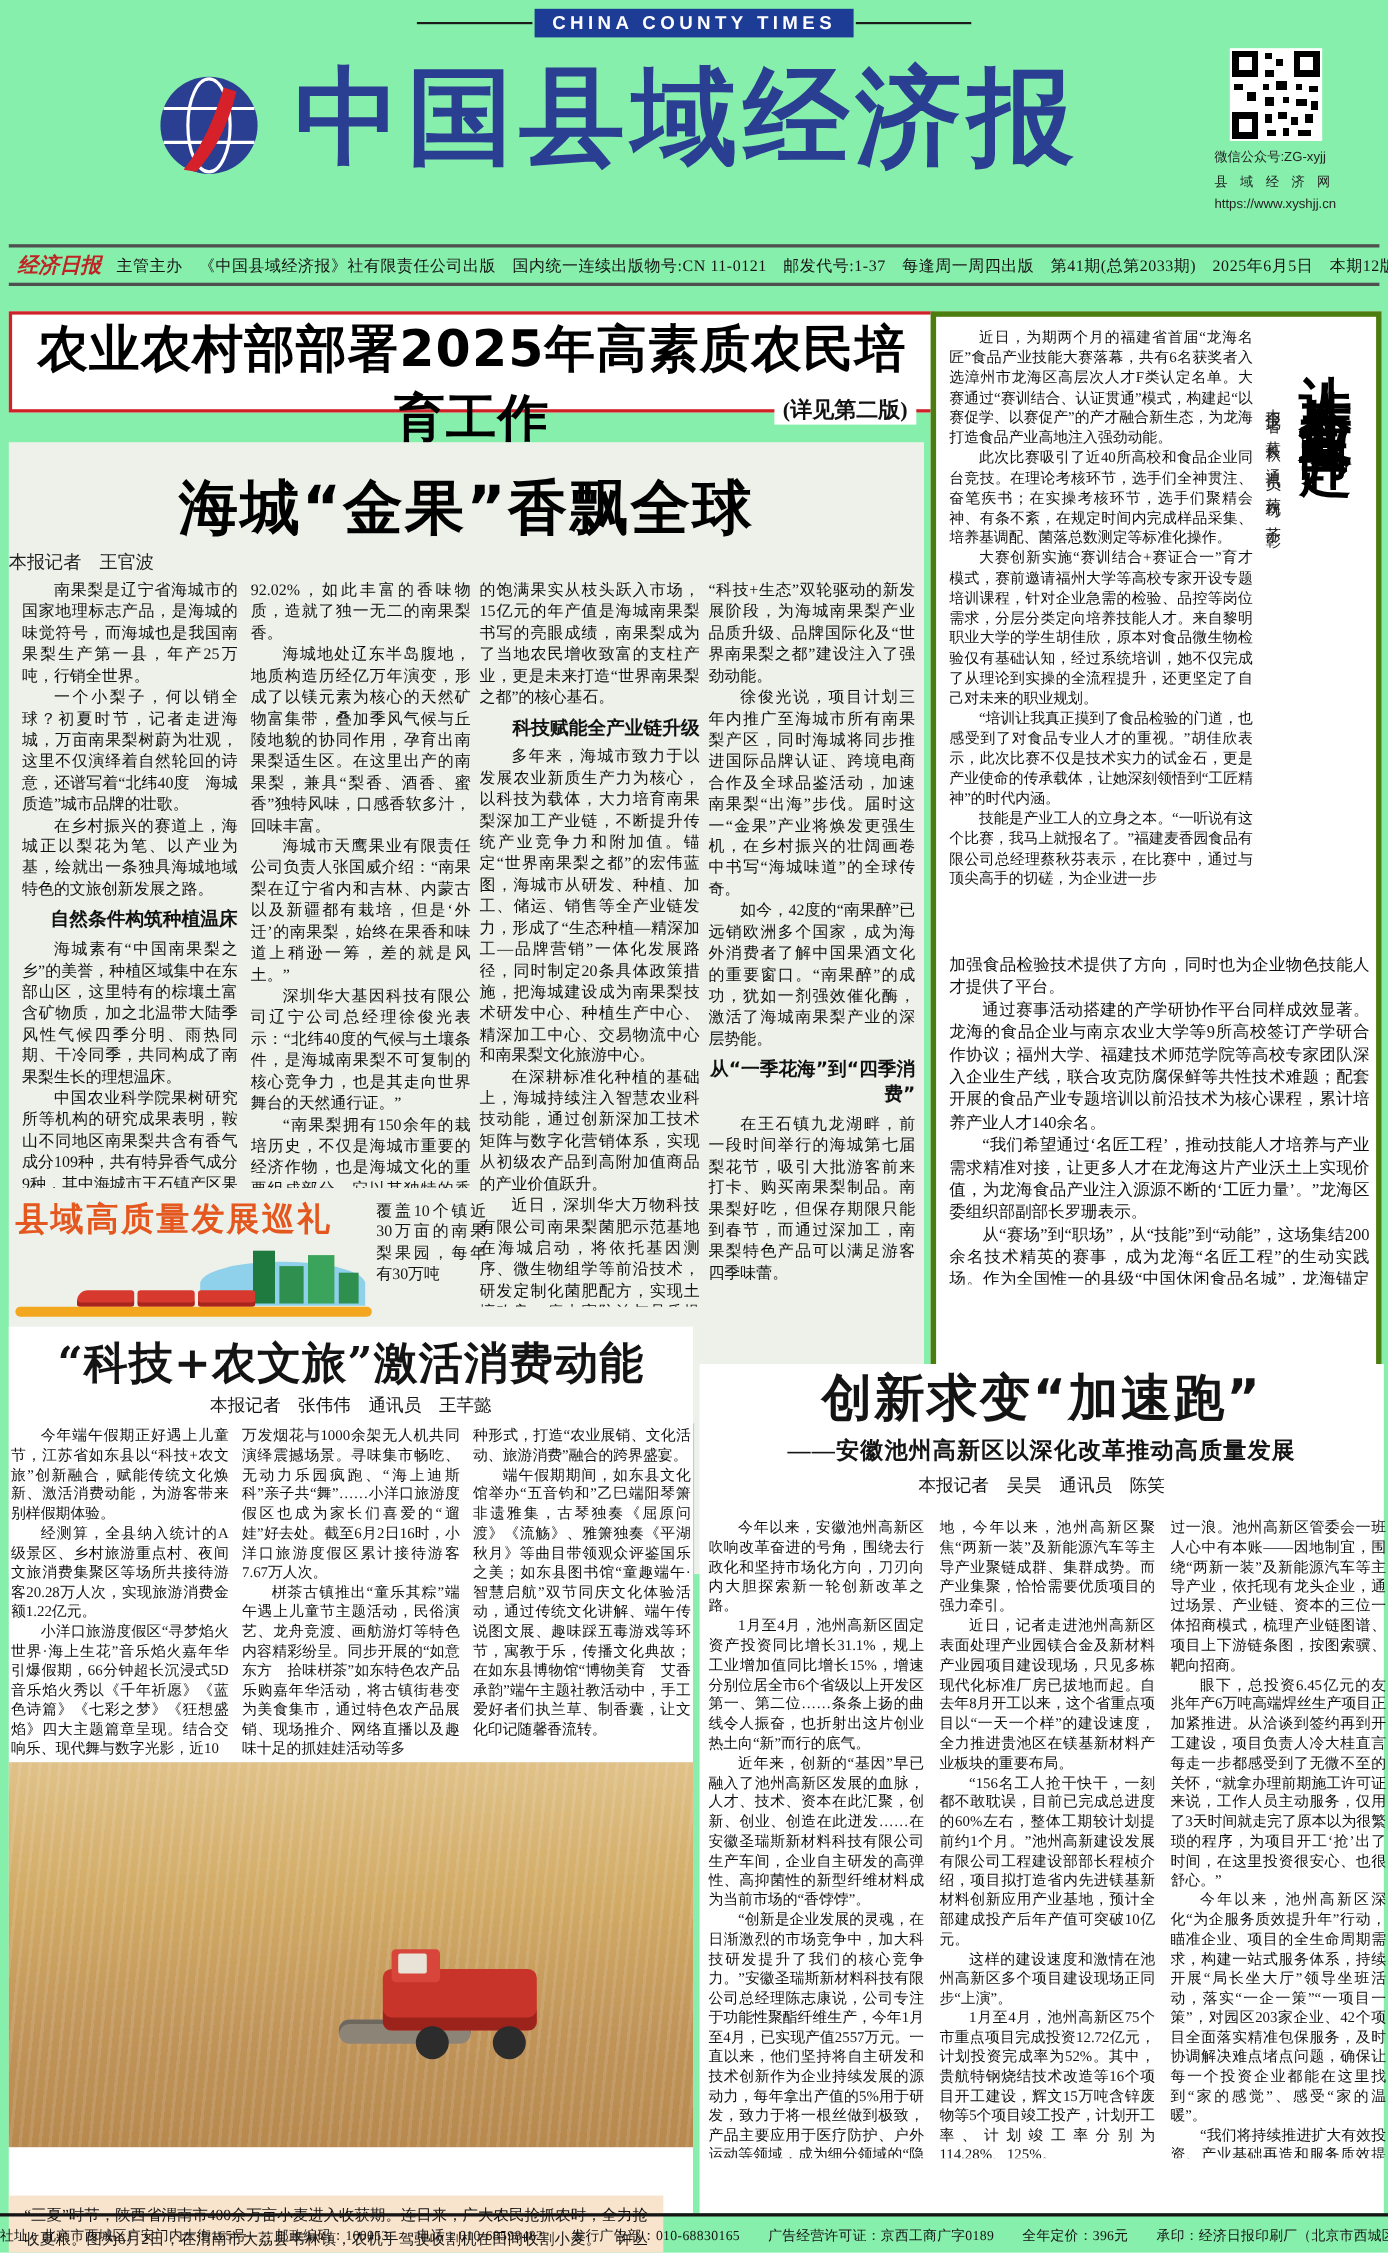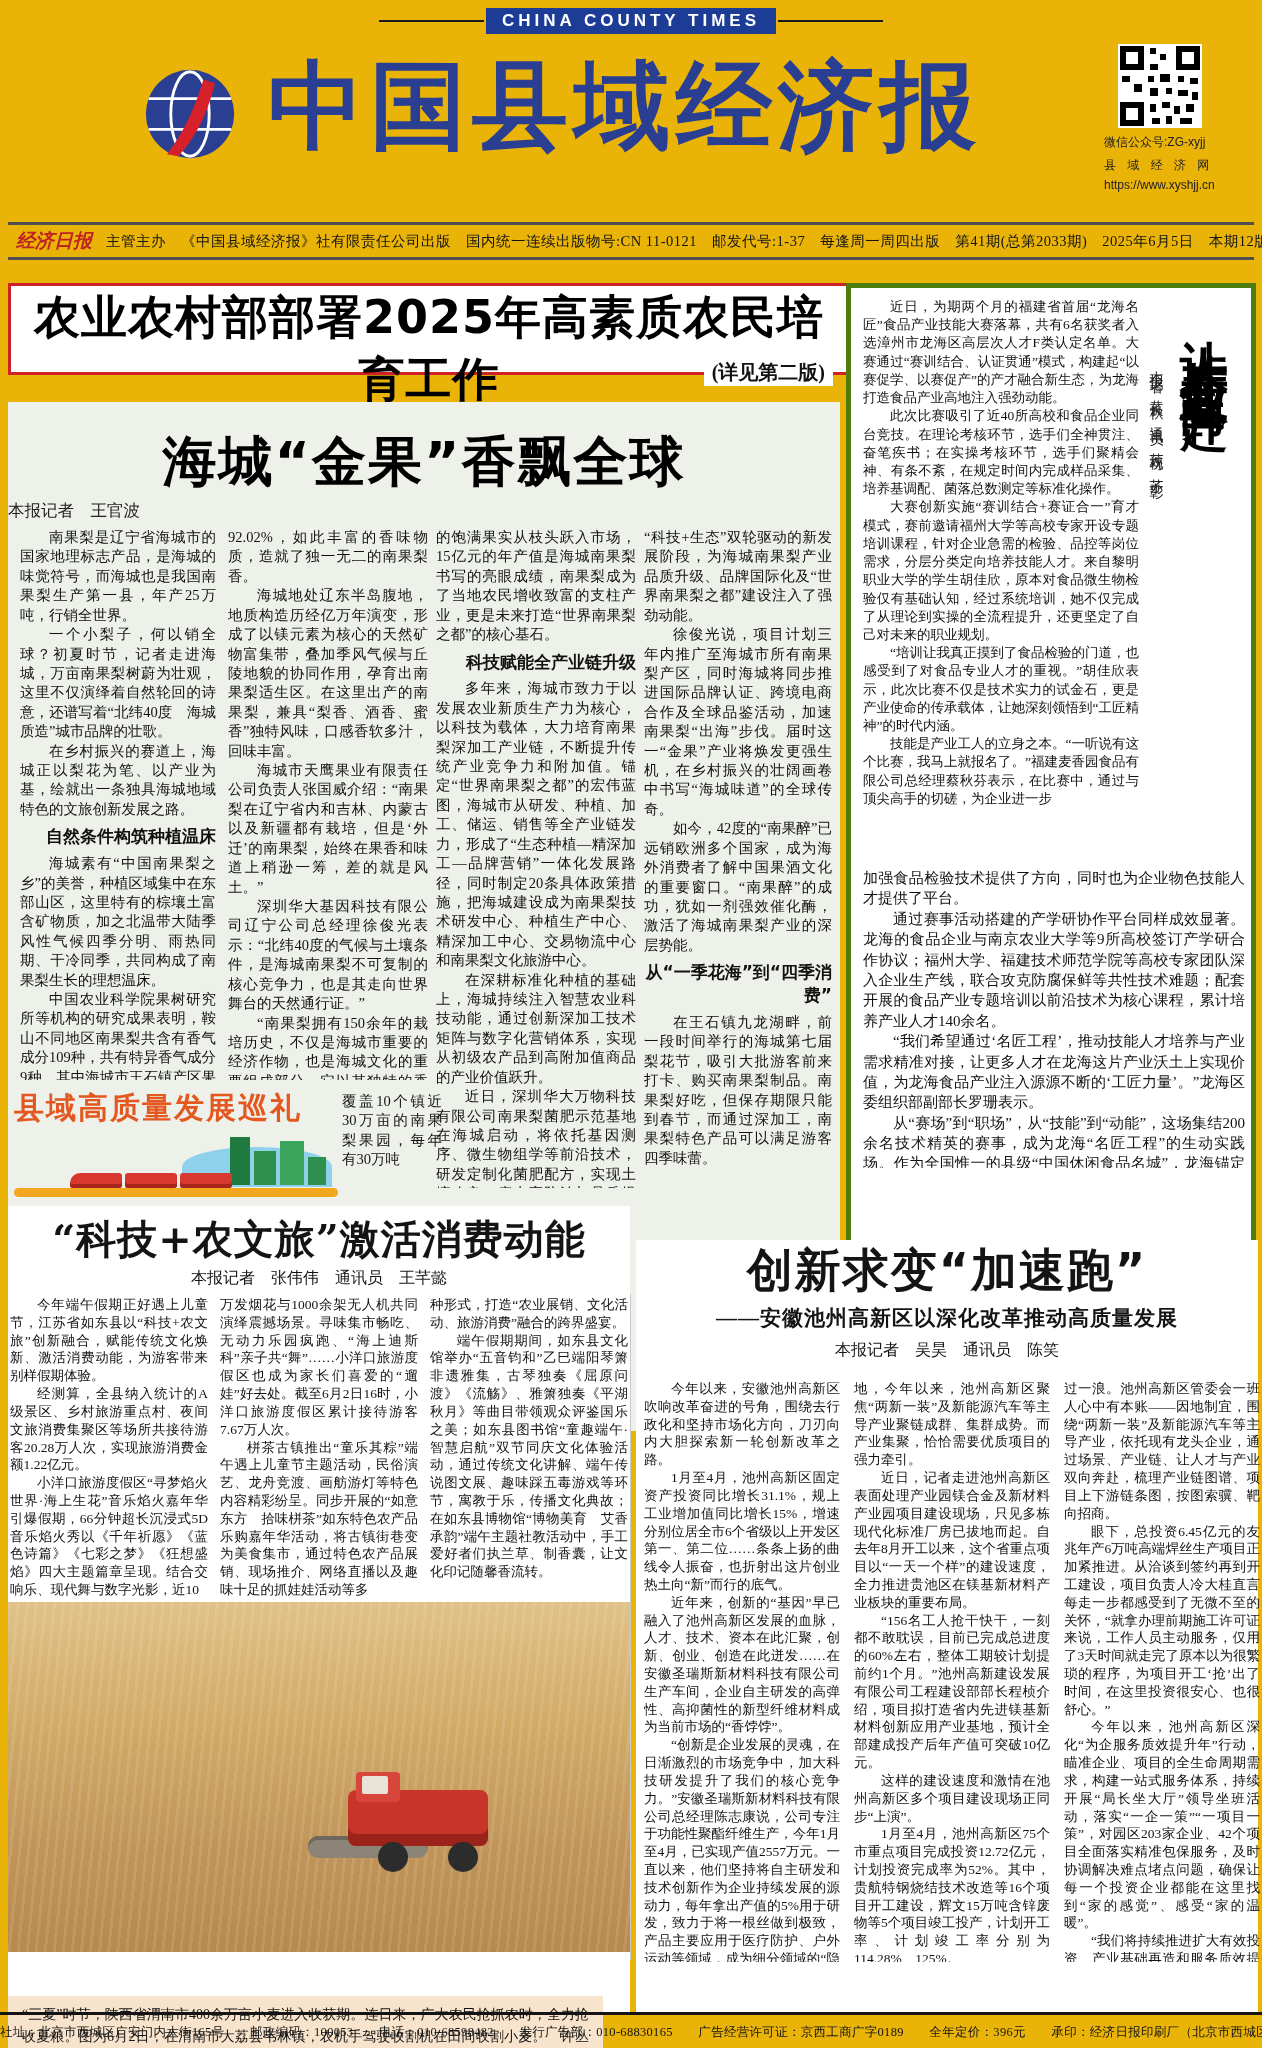--- a/index.html
+++ b/index.html
@@ -1,16 +1,16 @@
 <!DOCTYPE html>
 <html><head>
 <meta charset="utf-8">
 <style>
   html,body{margin:0;padding:0;background:#ffffff;}
-  #page{position:relative;width:1262px;height:2048px;margin:0 auto;background:#eab308;
+  #page{position:relative;width:1262px;height:2048px;margin:0 auto;background:#86efac;
         font-family:"Liberation Serif",serif;color:#141414;overflow:hidden;}
 
   
   .banner-row{position:absolute;left:0;top:8px;width:1262px;display:flex;align-items:center;justify-content:center;}
   .banner-line{height:2px;background:#1b1b1b;width:105px;}
   .banner-box{background:#1d3c96;color:#fff;font-family:"Liberation Sans",sans-serif;
               font-weight:bold;font-size:17px;letter-spacing:4px;padding:3px 16px;margin:0 2px;}
 
   
   .logo{position:absolute;left:142px;top:66px;width:96px;height:96px;}
@@ -304,21 +304,21 @@
         <p>“创新是企业发展的灵魂，在日渐激烈的市场竞争中，加大科技研发提升了我们的核心竞争力。”安徽圣瑞斯新材料科技有限公司总经理陈志康说，公司专注于功能性聚酯纤维生产，今年1月至4月，已实现产值2557万元。一直以来，他们坚持将自主研发和技术创新作为企业持续发展的源动力，每年拿出产值的5%用于研发，致力于将一根丝做到极致，产品主要应用于医疗防护、户外运动等领域，成为细分领域的“隐形冠军”。</p>
       </div>
     <div class="article-col br-c br-c2">
         <p class="cont">地，今年以来，池州高新区聚焦“两新一装”及新能源汽车等主导产业聚链成群、集群成势。而产业集聚，恰恰需要优质项目的强力牵引。</p>
         <p>近日，记者走进池州高新区表面处理产业园镁合金及新材料产业园项目建设现场，只见多栋现代化标准厂房已拔地而起。自去年8月开工以来，这个省重点项目以“一天一个样”的建设速度，全力推进贵池区在镁基新材料产业板块的重要布局。</p>
         <p>“156名工人抢干快干，一刻都不敢耽误，目前已完成总进度的60%左右，整体工期较计划提前约1个月。”池州高新建设发展有限公司工程建设部部长程桢介绍，项目拟打造省内先进镁基新材料创新应用产业基地，预计全部建成投产后年产值可突破10亿元。</p>
         <p>这样的建设速度和激情在池州高新区多个项目建设现场正同步“上演”。</p>
         <p>1月至4月，池州高新区75个市重点项目完成投资12.72亿元，计划投资完成率为52%。其中，贵航特钢烧结技术改造等16个项目开工建设，辉文15万吨含锌废物等5个项目竣工投产，计划开工率、计划竣工率分别为114.28%、125%。</p>
       </div>
     <div class="article-col br-c br-c3">
-        <p class="cont">过一浪。池州高新区管委会一班人心中有本账——因地制宜，围绕“两新一装”及新能源汽车等主导产业，依托现有龙头企业，通过场景、产业链、让人才与产业双向奔赴，梳理产业链图谱、项目上下游链条图，按图索骥、靶向招商。</p>
+        <p class="cont">过一浪。池州高新区管委会一班人心中有本账——因地制宜，围绕“两新一装”及新能源汽车等主导产业，依托现有龙头企业，通过场景、产业链、资本的三位一体招商模式，梳理产业链图谱、项目上下游链条图，按图索骥、靶向招商。</p>
         <p>眼下，总投资6.45亿元的友兆年产6万吨高端焊丝生产项目正加紧推进。从洽谈到签约再到开工建设，项目负责人冷大桂直言每走一步都感受到了无微不至的关怀，“就拿办理前期施工许可证来说，工作人员主动服务，仅用了3天时间就走完了原本以为很繁琐的程序，为项目开工‘抢’出了时间，在这里投资很安心、也很舒心。”</p>
         <p>今年以来，池州高新区深化“为企服务质效提升年”行动，瞄准企业、项目的全生命周期需求，构建一站式服务体系，持续开展“局长坐大厅”领导坐班活动，落实“一企一策”“一项目一策”，对园区203家企业、42个项目全面落实精准包保服务，及时协调解决难点堵点问题，确保让每一个投资企业都能在这里找到“家的感觉”、感受“家的温暖”。</p>
         <p>“我们将持续推进扩大有效投资、产业基础再造和服务质效提升三大行动，扎扎实实向‘高’攀登、向‘新’发力，为高质量发展注入更大推动力，以更实举措、更优环境，让企业放心投资、舒心经营、安心发展。”池州高新区党工委副书记、管委会副主任林志表示。</p>
       </div>
   </div>
 
   <div class="footer">社址：北京市西城区广安门内大街165号　　邮政编码：100053　　电话：010-68598482　　发行广告部：010-68830165　　广告经营许可证：京西工商广字0189　　全年定价：396元　　承印：经济日报印刷厂（北京市西城区白纸坊东街2号）　　责任编辑：杨　玉</div>
 
 </div>
 

